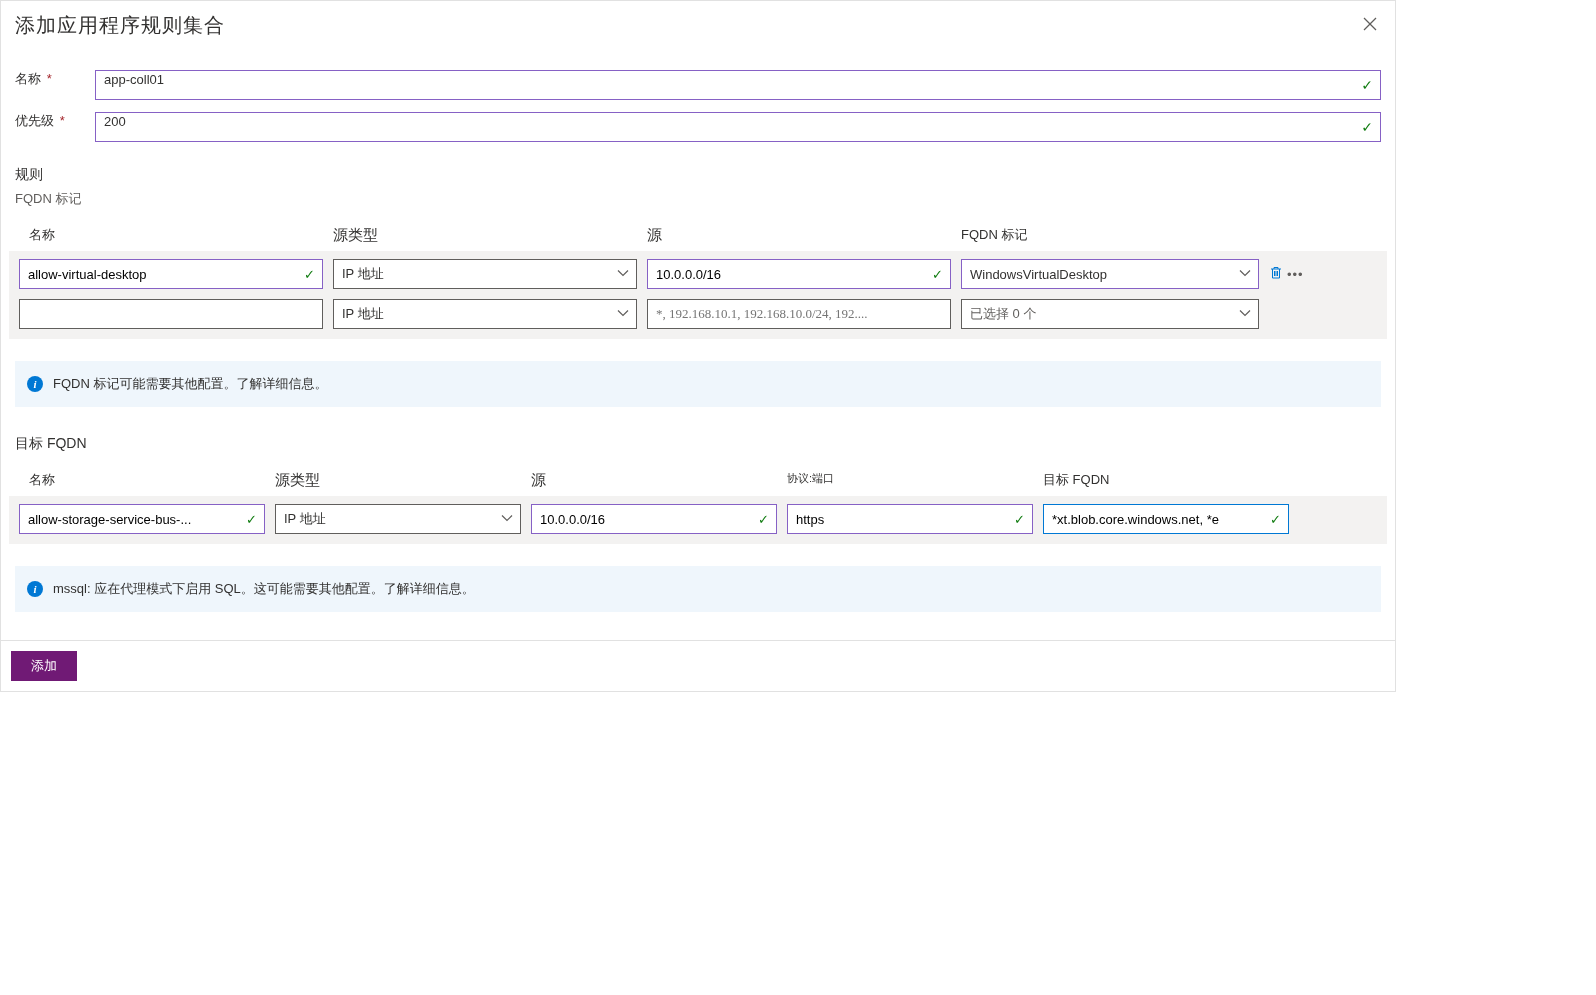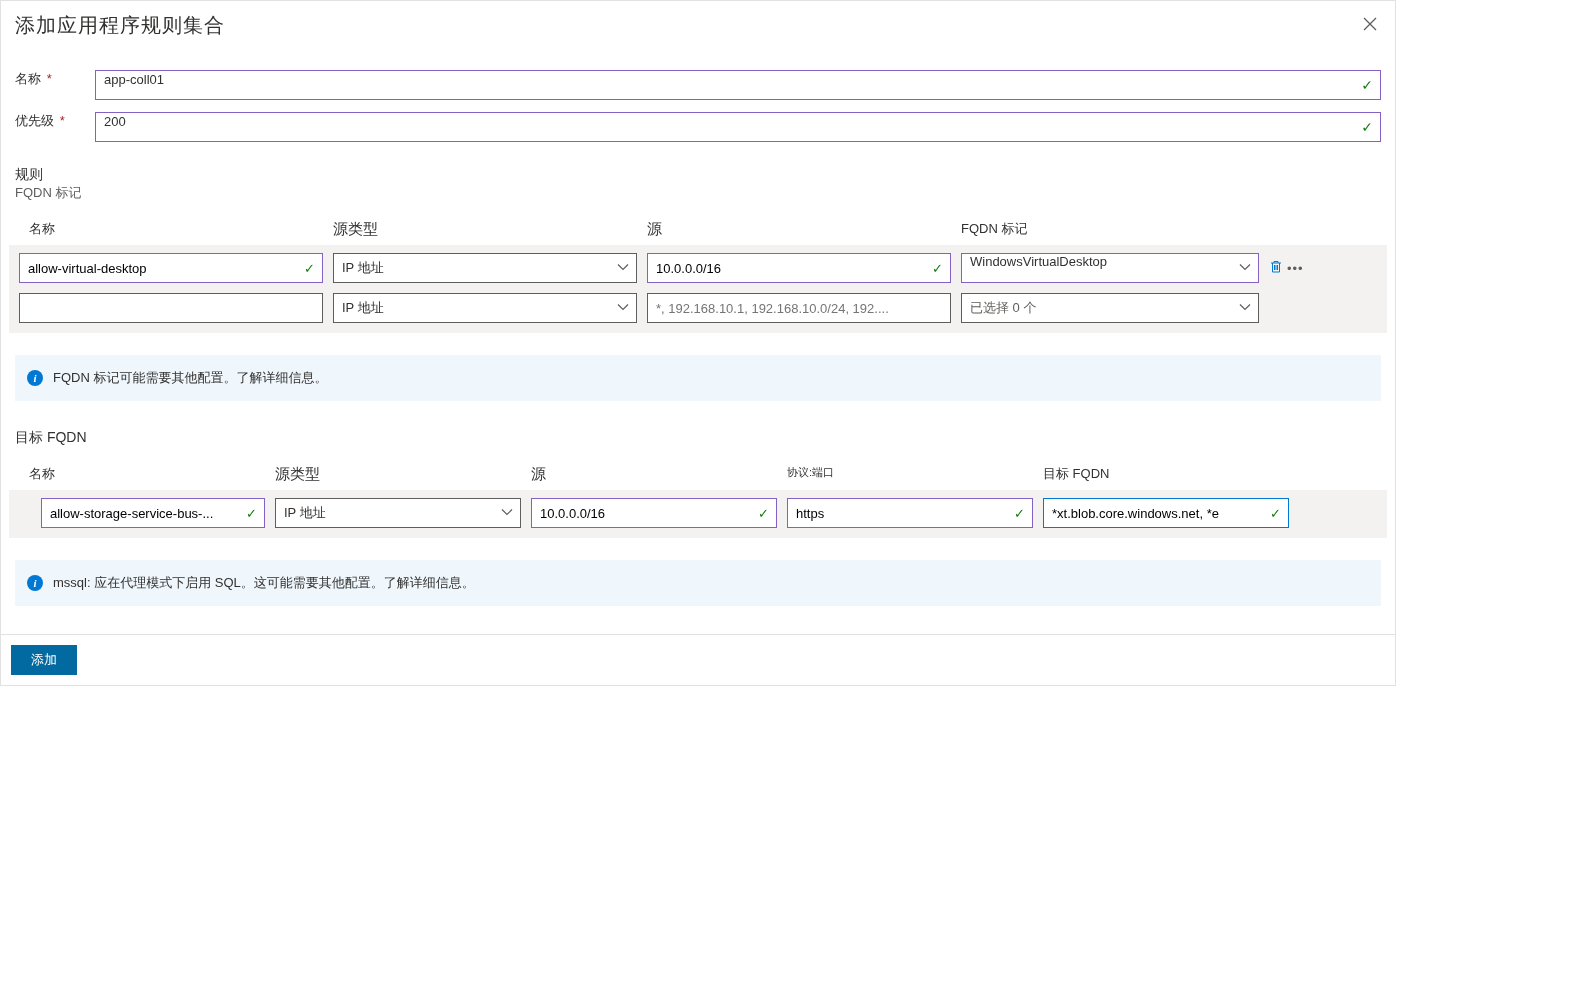--- a/index.html
+++ b/index.html
@@ -88,20 +88,21 @@
   }
   .select-wrap .chev {
     position: absolute;
     right: 8px;
     pointer-events: none;
   }
   .section-label {
     font-size: 14px;
     color: #323130;
     margin-top: 24px;
+    margin-bottom: 6px;
   }
   .sub-label {
     font-size: 13px;
     color: #605e5c;
     margin-bottom: 18px;
   }
   .rules-grid {
     background: #f3f2f1;
     padding: 4px 6px 6px 6px;
     margin-left: -6px;
@@ -190,39 +191,39 @@
   }
   .footer {
     border-top: 1px solid #e1e1e1;
     margin-top: 28px;
     padding: 10px 0;
     margin-left: -14px;
     margin-right: -14px;
     padding-left: 10px;
   }
   .primary-btn {
-    background: #0369a1;
+    background: #701a75;
     color: #fff;
     border: none;
     height: 30px;
     padding: 0 20px;
     font-size: 13px;
     cursor: pointer;
   }
   .chev svg { width: 12px; height: 12px; }
   .col-name1 { width: 304px; }
   .col-src-type1 { width: 304px; }
   .col-src1 { width: 304px; }
   .col-fqdn-tag { width: 298px; }
   .col-name2 { width: 246px; }
   .col-src-type2 { width: 246px; }
   .col-src2 { width: 246px; }
   .col-proto { width: 246px; }
   .col-target-fqdn { width: 246px; }
-  .truncate { white-space: nowrap; overflow: hidden; text-overflow: ellipsis; margin-left: 22px; }
+  .truncate { white-space: nowrap; overflow: hidden; text-overflow: ellipsis; }
 </style>
 </head>
 <body>
 
 <div class="panel">
   <div class="panel-header">
     <div class="panel-title">添加应用程序规则集合</div>
     <div class="close-btn">
       <svg width="14" height="14" viewBox="0 0 14 14">
           <line x1="1" y1="1" x2="13" y2="13" stroke="#605e5c" stroke-width="1.2"></line>
@@ -271,21 +272,21 @@
           </div>
         <span class="chev"><svg viewBox="0 0 12 12">
               <path d="M1 3.5 L6 8.5 L11 3.5" fill="none" stroke="#605e5c" stroke-width="1.2"></path>
             </svg></span>
       </div>
       <div class="cell-wrap col-src1">
         <input class="cell-input purple-border" value="10.0.0.0/16" style="">
         <span class="check-icon">✓</span>
       </div>
       <div class="cell-wrap col-fqdn-tag">
-        <div class="cell-input purple-border" style="display:flex;padding-right:28px">
+        <div class="cell-input purple-border" style="display:flex;align-items:center;padding-right:28px">
             <span>WindowsVirtualDesktop</span>
           </div>
         <span class="chev"><svg viewBox="0 0 12 12">
               <path d="M1 3.5 L6 8.5 L11 3.5" fill="none" stroke="#605e5c" stroke-width="1.2"></path>
             </svg></span>
       </div>
       <div class="row-actions">
         <span class="trash-icon">
           <svg width="14" height="14" viewBox="0 0 14 14">
               <path d="M2 3 h10 M5 3 V1.5 h4 V3 M3.5 3 v9 h7 v-9 M5.5 5 v5 M7 5 v5 M8.5 5 v5" fill="none" stroke="#0078d4" stroke-width="1"></path>
@@ -301,21 +302,21 @@
       </div>
       <div class="cell-wrap col-src-type1">
         <div class="cell-input" style="display:flex;align-items:center;padding-right:28px">
             <span>IP 地址</span>
           </div>
         <span class="chev"><svg viewBox="0 0 12 12">
               <path d="M1 3.5 L6 8.5 L11 3.5" fill="none" stroke="#605e5c" stroke-width="1.2"></path>
             </svg></span>
       </div>
       <div class="cell-wrap col-src1">
-        <input class="cell-input placeholder-text" style="color: #3b82f6;" placeholder="*, 192.168.10.1, 192.168.10.0/24, 192....">
+        <input class="cell-input placeholder-text" style="color: #3b82f6; font-family: Liberation Serif, serif;" placeholder="*, 192.168.10.1, 192.168.10.0/24, 192....">
       </div>
       <div class="cell-wrap col-fqdn-tag">
         <div class="cell-input" style="display:flex;align-items:center;padding-right:20px;color:#605e5c">
             <span>已选择 0 个</span>
           </div>
         <span class="chev"><svg viewBox="0 0 12 12">
               <path d="M1 3.5 L6 8.5 L11 3.5" fill="none" stroke="#605e5c" stroke-width="1.2"></path>
             </svg></span>
       </div>
       <div class="row-actions"></div>

